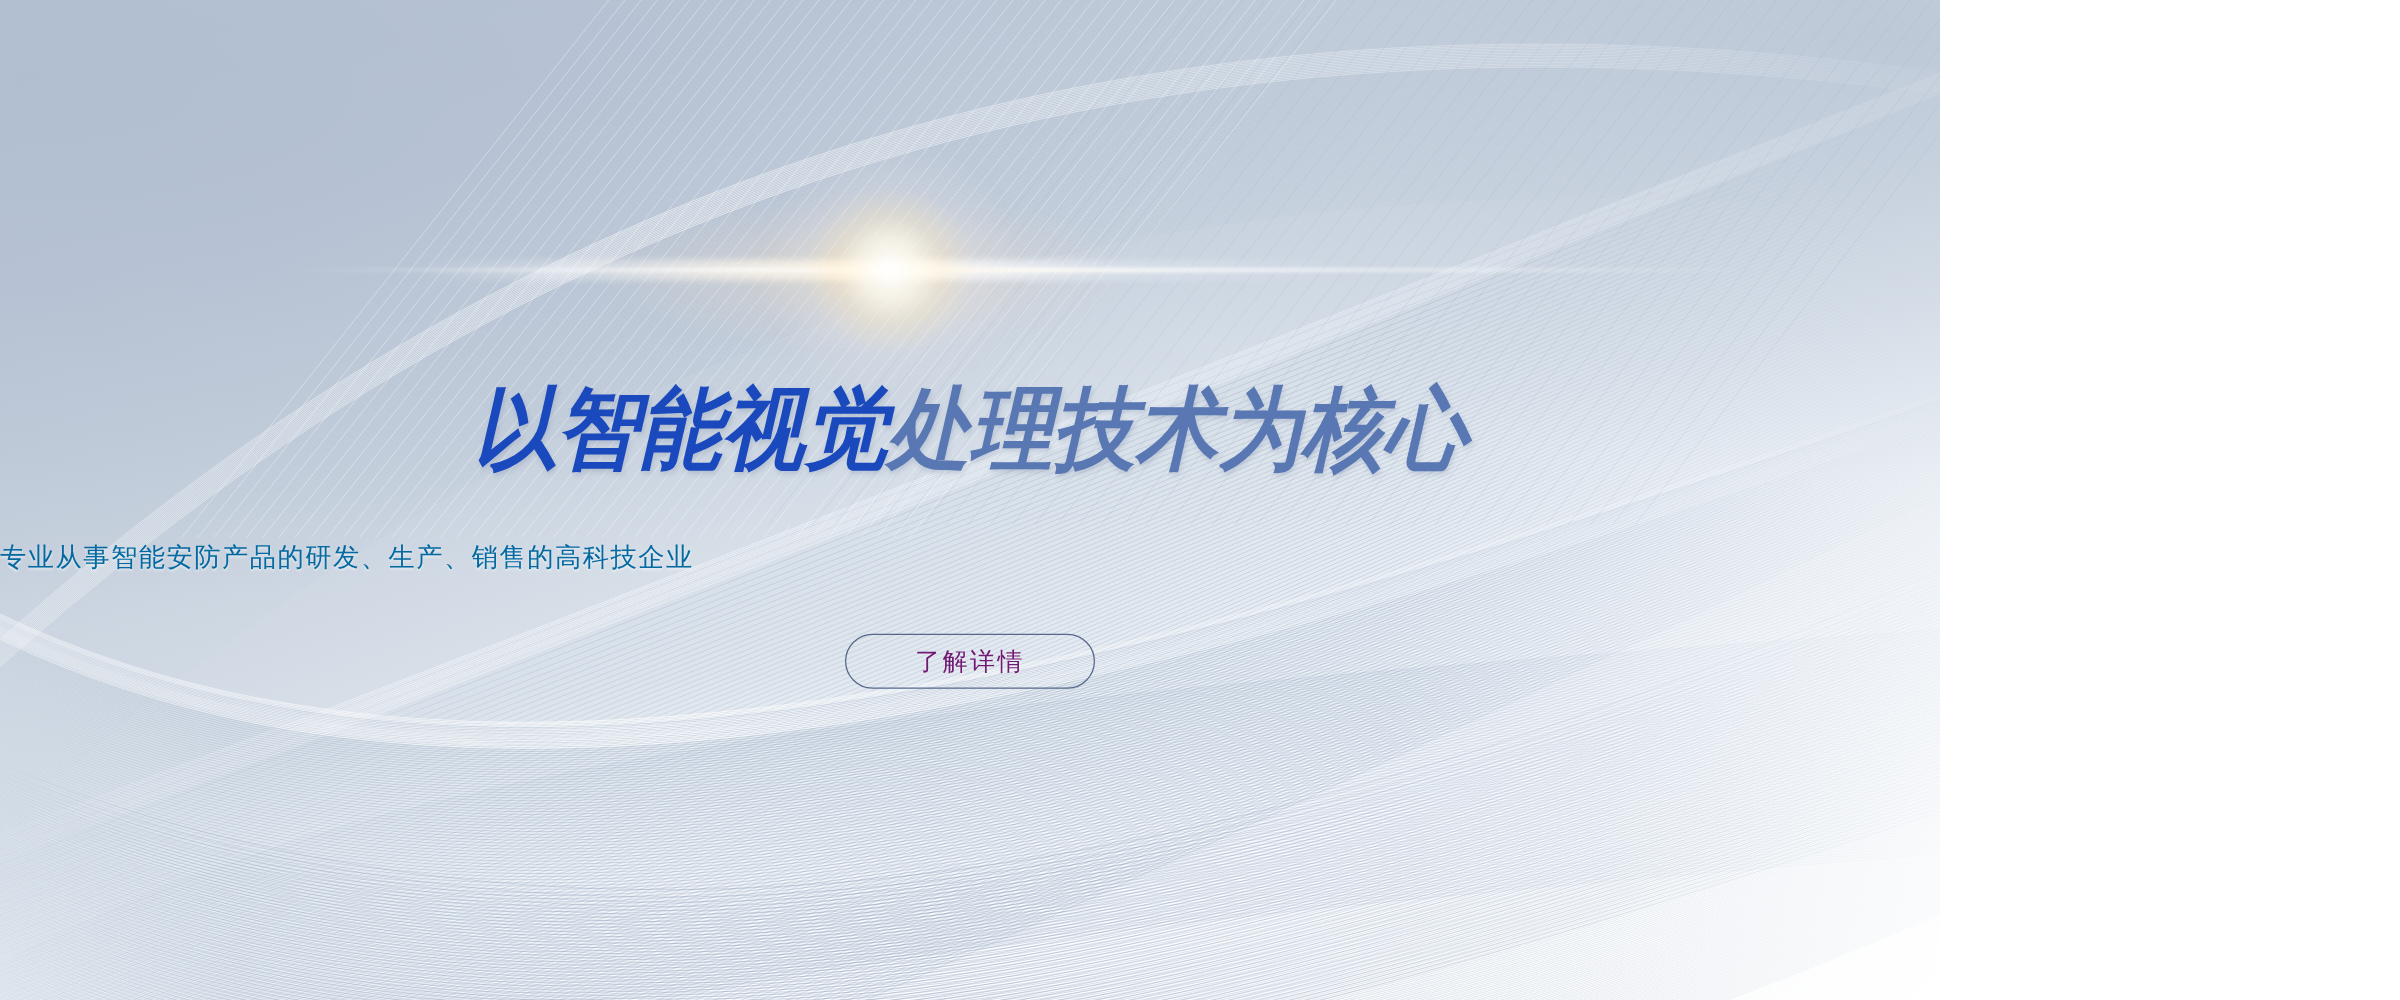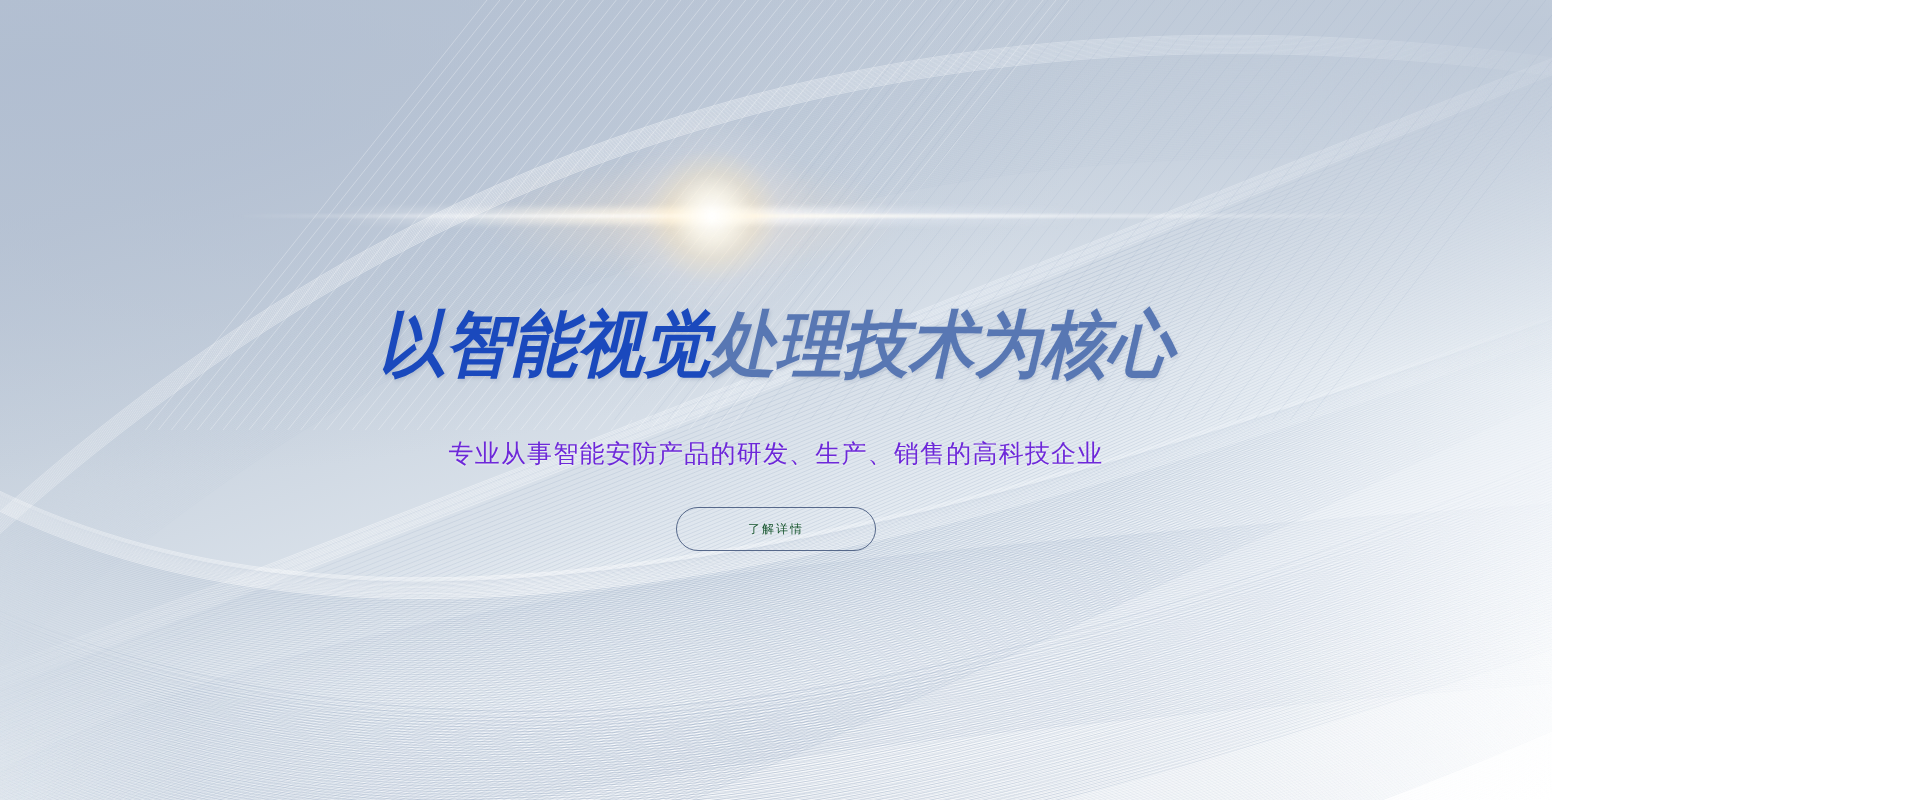--- a/index.html
+++ b/index.html
@@ -135,47 +135,47 @@
     text-shadow: 1px 2px 4px rgba(90,110,145,.22);
     user-select: none;
   }
   .headline .seg-a { color: #1a49bd; }
   .headline .seg-b { color: #5877b3; }
 
   .subtitle {
     position: absolute;
     top: 411px;
     left: 0; right: 0;
-    text-align: center;
-    font-size: 25px;
+    text-align: left;
+    font-size: 21px;
     line-height: 1.4;
     letter-spacing: 1.2px;
-    color: #6d28d9;
+    color: #0369a1;
     text-shadow: 0 1px 2px rgba(255,255,255,.55);
     user-select: none;
   }
 
   .cta-wrap {
     position: absolute;
     top: 507px;
     left: 0; right: 0;
     display: flex;
     justify-content: center;
   }
   .cta {
     display: inline-flex;
     align-items: center;
     justify-content: center;
     width: 200px;
     height: 44px;
     border: 1px solid #56688a;
     border-radius: 22px;
     background: transparent;
-    color: #14532d;
-    font-size: 12px;
+    color: #701a75;
+    font-size: 20px;
     letter-spacing: 2px;
     font-family: inherit;
     cursor: pointer;
     text-shadow: 0 1px 2px rgba(255,255,255,.5);
     transition: background .18s ease, color .18s ease;
   }
 </style>
 </head>
 <body>
 

